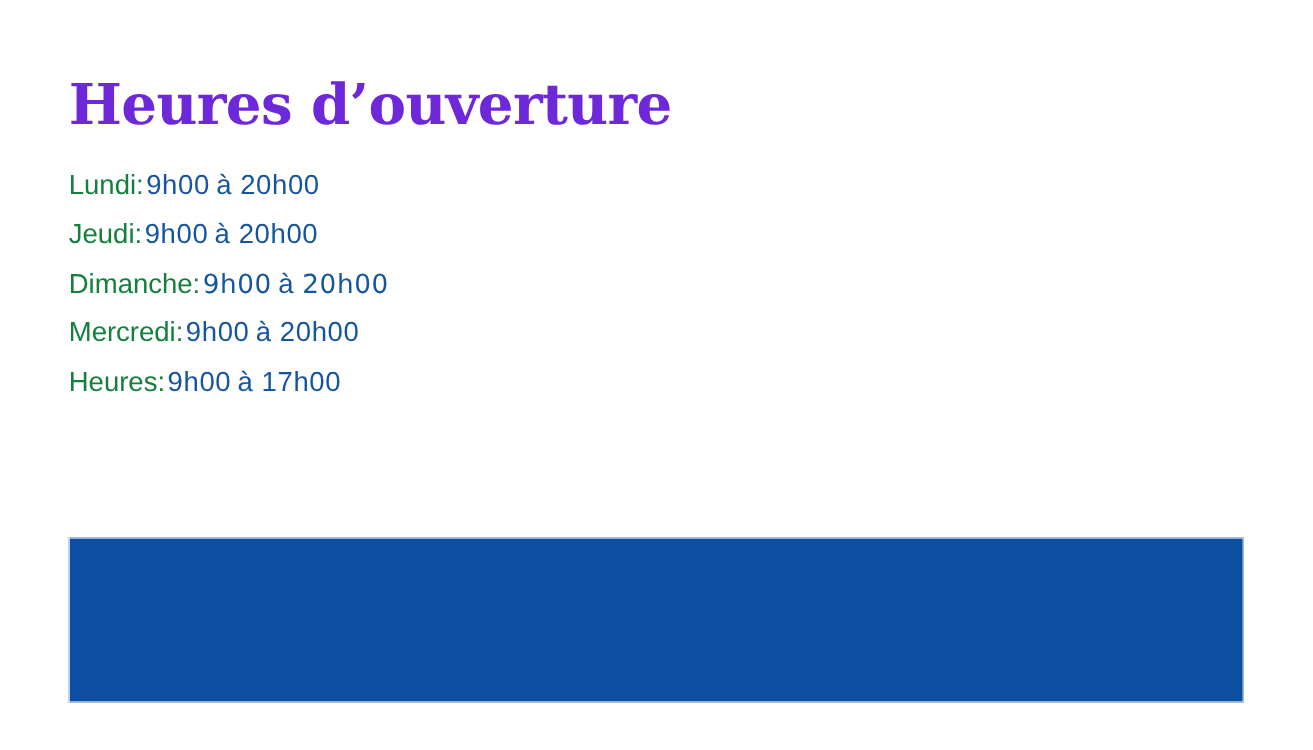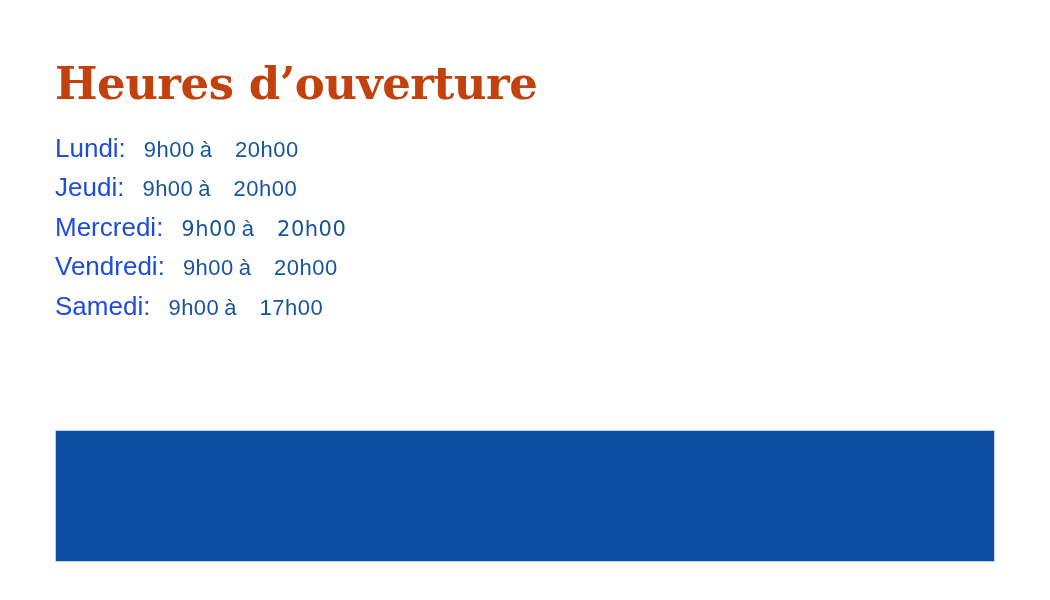--- a/index.html
+++ b/index.html
@@ -28,21 +28,21 @@
   .page-title {
     position: absolute;
     left: 55px;
     top: 58px;
     margin: 0;
     font-family: "DejaVu Serif", "Liberation Serif", serif;
     font-weight: bold;
     font-size: 45px;
     line-height: 52px;
     letter-spacing: -0.5px;
-    color: #c2410c;
+    color: #6d28d9;
     white-space: nowrap;
   }
 
   
   .hours-list {
     position: absolute;
     left: 55px;
     top: 133px;
     margin: 0;
     padding: 0;
@@ -54,34 +54,34 @@
     display: block;
     height: 39.4px;
     line-height: 30px;
     white-space: nowrap;
     font-size: 0;
   }
 
   .day-label {
     display: inline;
     font-family: "Liberation Sans", sans-serif;
-    font-size: 26px;
+    font-size: 22px;
     font-weight: normal;
-    color: #1d4ed8;
+    color: #15803d;
     letter-spacing: 0px;
   }
 
   .time-value {
     display: inline;
     font-family: "Liberation Sans", sans-serif;
     font-size: 22px;
     font-weight: normal;
     color: #15549E;
     letter-spacing: 0.5px;
-    margin-left: 18px;
+    margin-left: 2px;
     text-align: right;
   }
 
   
   .hours-row.alt-face .time-value {
     font-family: "DejaVu Sans", sans-serif;
     font-size: 21px;
     letter-spacing: 0.5px;
   }
 
@@ -122,36 +122,36 @@
     </li>
 
     <li class="hours-row">
       <span class="day-label">Jeudi:</span>
       <span class="time-value">9h00</span>
       <span class="sep">à</span>
       <span class="time-value">20h00</span>
     </li>
 
     <li class="hours-row alt-face">
-      <span class="day-label">Mercredi:</span>
+      <span class="day-label">Dimanche:</span>
       <span class="time-value">9h00</span>
       <span class="sep">à</span>
       <span class="time-value">20h00</span>
     </li>
 
 
     <li class="hours-row">
-      <span class="day-label">Vendredi:</span>
+      <span class="day-label">Mercredi:</span>
       <span class="time-value">9h00</span>
       <span class="sep">à</span>
       <span class="time-value">20h00</span>
     </li>
 
     <li class="hours-row">
-      <span class="day-label">Samedi:</span>
+      <span class="day-label">Heures:</span>
       <span class="time-value">9h00</span>
       <span class="sep">à</span>
       <span class="time-value">17h00</span>
     </li>
 
 
   </ul>
 
   <div class="banner"></div>
 

